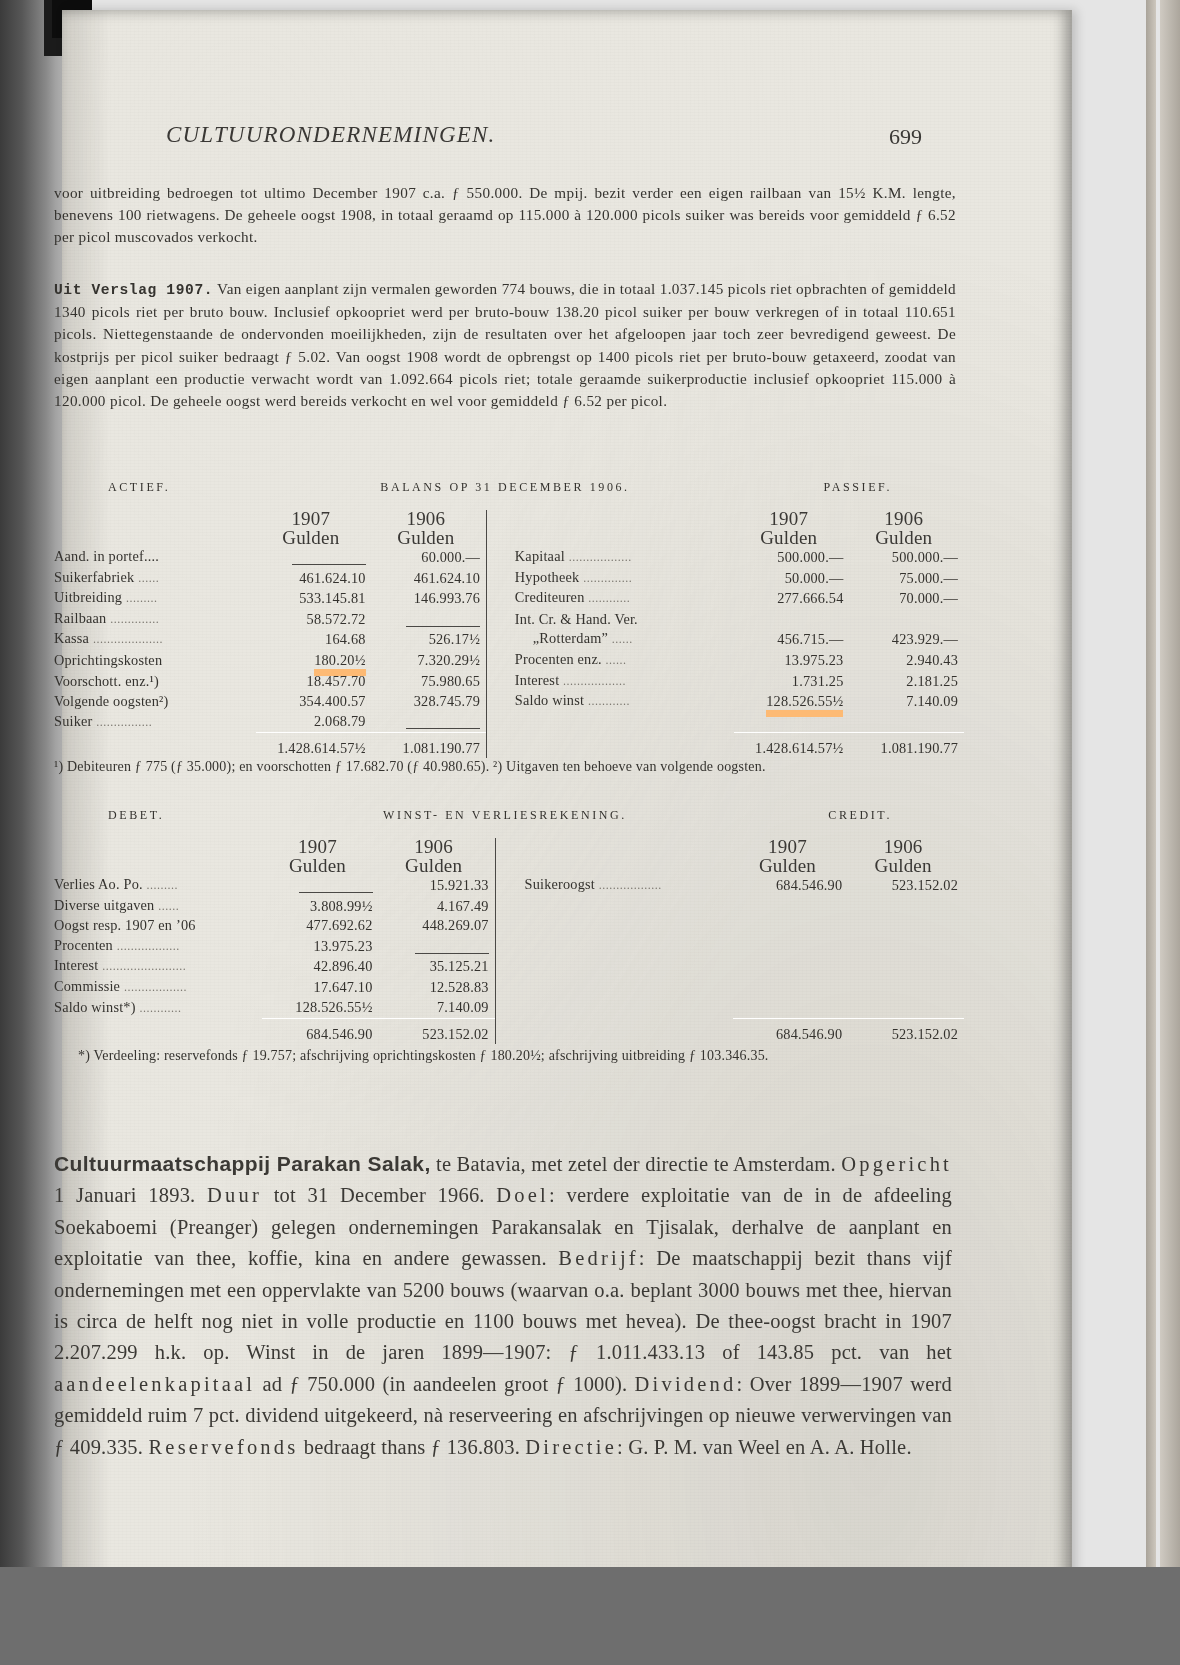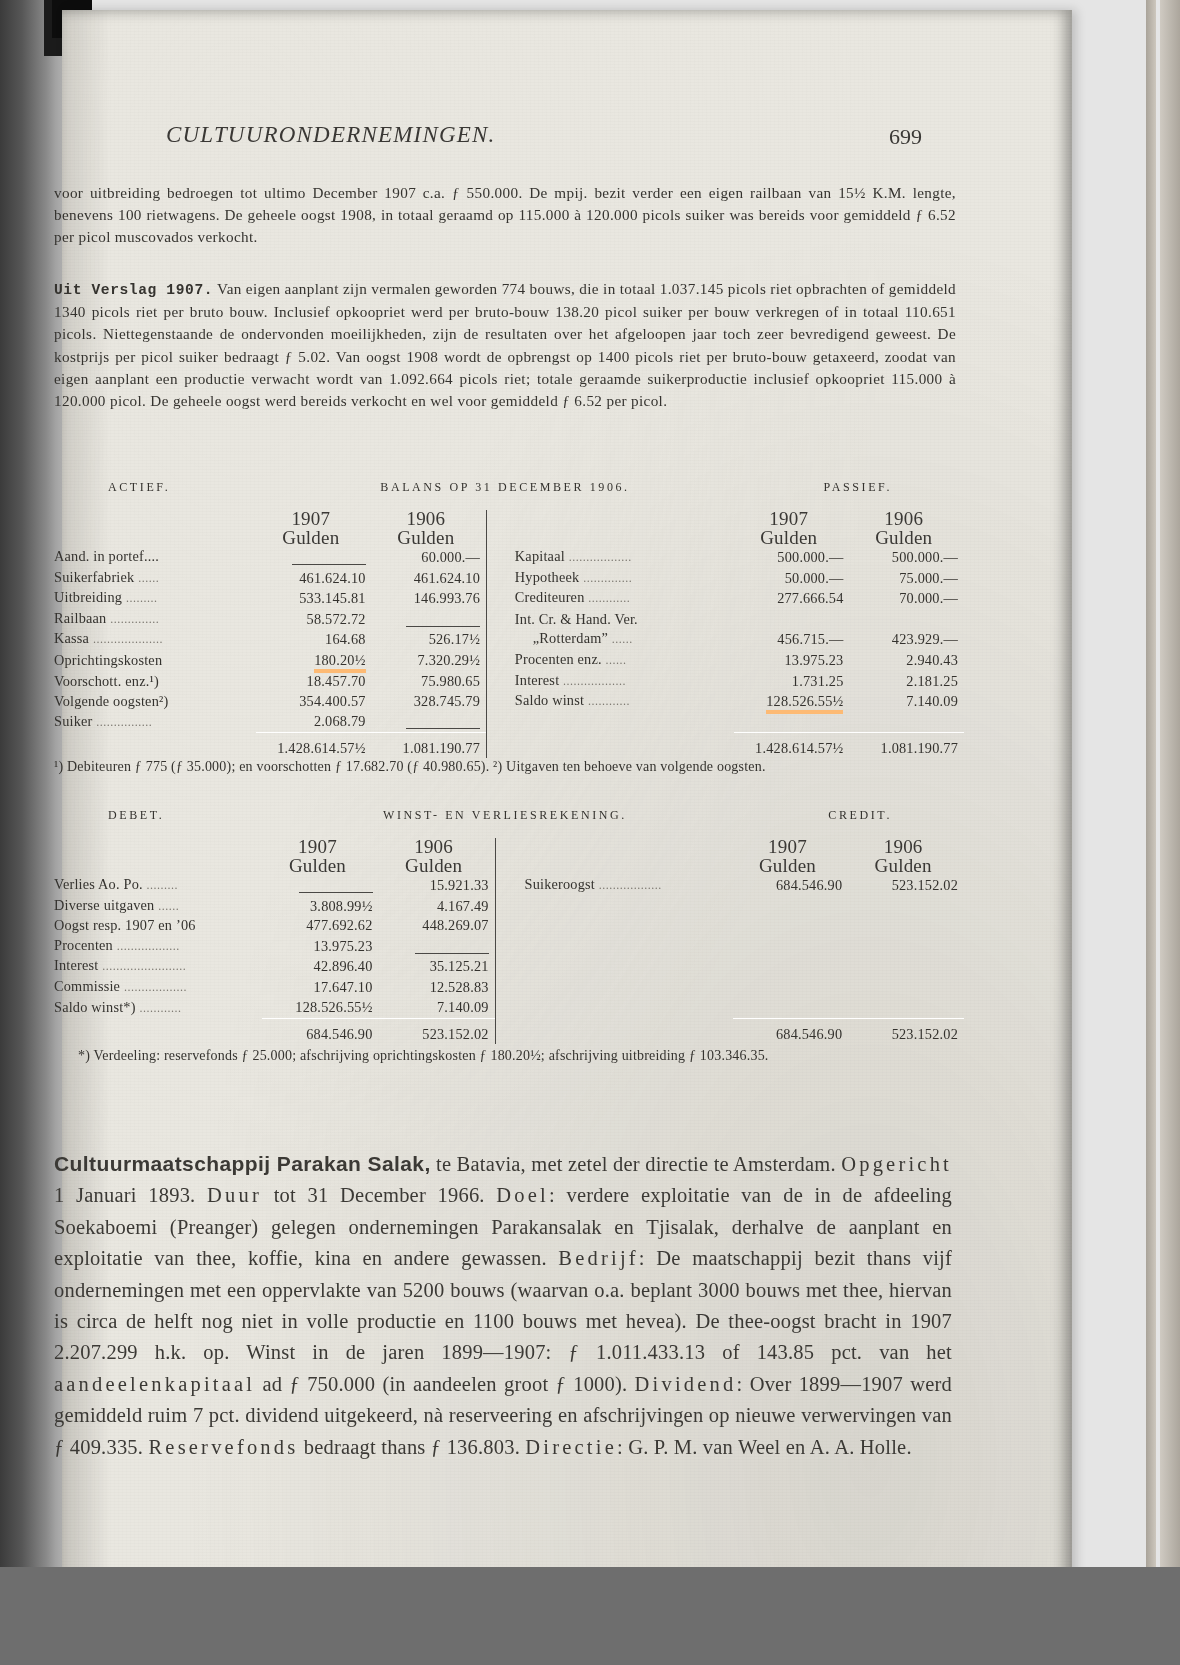--- a/index.html
+++ b/index.html
@@ -61,21 +61,21 @@
   .tbl{position:absolute;top:30px;width:918px;border-collapse:collapse;}
   .tbl td{vertical-align:bottom;padding:0;font-size:14.3px;line-height:19.6px;
     white-space:nowrap;letter-spacing:.2px;}
   .lbl{width:212px;padding-left:8px !important;position:relative;}
   .lbl .dots{color:#7b776f;letter-spacing:.5px;font-size:12px;}
   .num{text-align:right;width:112px;padding-right:6px !important;}
   .gutter{width:22px;border-left:1px solid #4a4845;}
   .hdr td{text-align:center;font-size:19px;line-height:18.5px;color:#3a3835;}
   .dash{display:inline-block;width:74px;border-bottom:1px solid #4a4845;
     height:11px;vertical-align:middle;}
-  .ul{border-bottom:4px solid #fdba74;padding-bottom:1px;}
+  .ul{border-bottom:7px solid #fdba74;padding-bottom:1px;}
 
   .totrow td{padding-top:26px !important;}
   .totrow .num{border-top:1px solid #ffffff;padding-top:4px !important;}
 
   .fnote{position:absolute;font-size:14px;line-height:20px;color:#35332f;
     text-align:justify;letter-spacing:.2px;}
 
   
   .entry{position:absolute;left:8px;top:1148px;width:898px;
     font-size:20.5px;line-height:31.4px;text-align:justify;color:#3b3935;
@@ -334,20 +334,20 @@
           <td class="num">523.152.02</td>
           <td class="gutter"></td>
           <td class="lbl"></td>
           <td class="num">684.546.90</td>
           <td class="num">523.152.02</td>
         </tr>
       </tbody>
         </table>
     </div>
 
-    <div class="fnote" style="left:8px;top:1046px;width:902px;text-indent:24px;">*) Verdeeling: reservefonds ƒ 25.000; afschrijving oprichtingskosten ƒ 180.20½; afschrijving uitbreiding ƒ 103.346.35.</div>
+    <div class="fnote" style="left:8px;top:1046px;width:902px;text-indent:24px;">*) Verdeeling: reservefonds ƒ 19.757; afschrijving oprichtingskosten ƒ 180.20½; afschrijving uitbreiding ƒ 103.346.35.</div>
 
     <div class="entry">
       <span class="name">Cultuurmaatschappij Parakan Salak,</span><span> te Batavia, met zetel der directie te Amsterdam. </span><span class="sp">Opgericht</span><span> 1 Januari 1893. </span><span class="sp">Duur</span><span> tot 31 December 1966. </span><span class="sp">Doel</span><span>: verdere exploitatie van de in de afdeeling Soekaboemi (Preanger) gelegen ondernemingen Parakansalak en Tjisalak, derhalve de aanplant en exploitatie van thee, koffie, kina en andere gewassen. </span><span class="sp">Bedrijf</span><span>: De maatschappij bezit thans vijf ondernemingen met een oppervlakte van 5200 bouws (waarvan o.a. beplant 3000 bouws met thee, hiervan is circa de helft nog niet in volle productie en 1100 bouws met hevea). De thee-oogst bracht in 1907 2.207.299 h.k. op. Winst in de jaren 1899—1907: ƒ 1.011.433.13 of 143.85 pct. van het </span><span class="sp">aandeelenkapitaal</span><span> ad ƒ 750.000 (in aandeelen groot ƒ 1000). </span><span class="sp">Dividend</span><span>: Over 1899—1907 werd gemiddeld ruim 7 pct. dividend uitgekeerd, nà reserveering en afschrijvingen op nieuwe verwervingen van ƒ 409.335. </span><span class="sp">Reservefonds</span><span> bedraagt thans ƒ 136.803. </span><span class="sp">Directie</span><span>: G. P. M. van Weel en A. A. Holle.</span>
     </div>
 
   </div>
 </div>
 
 </body></html>

